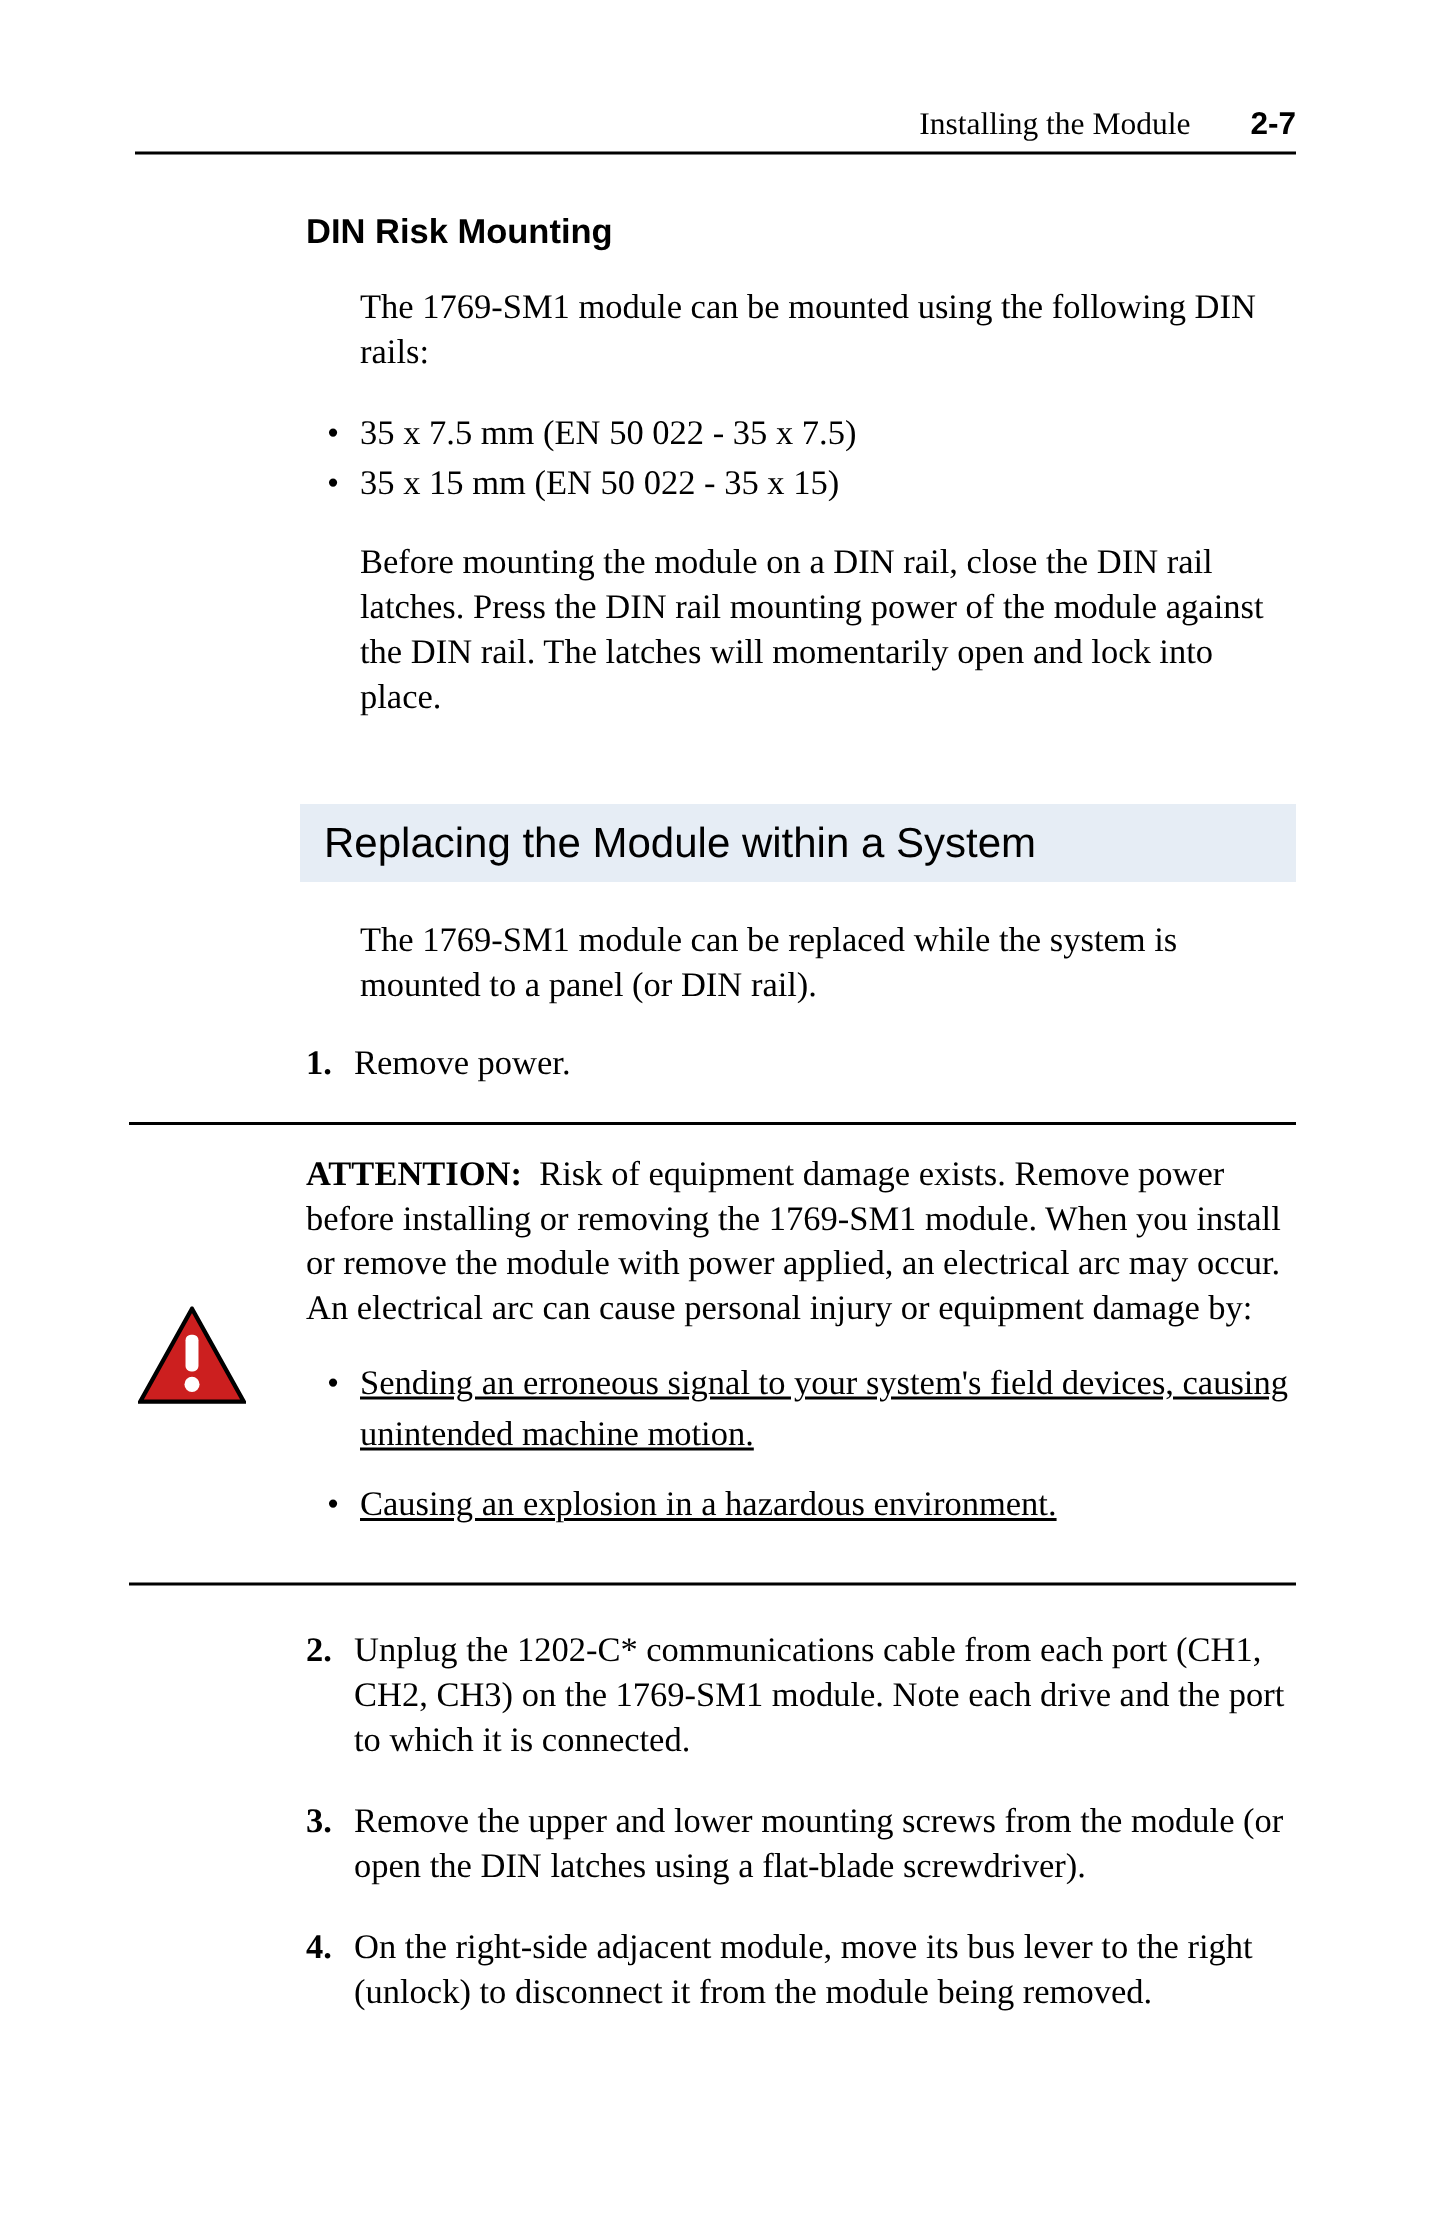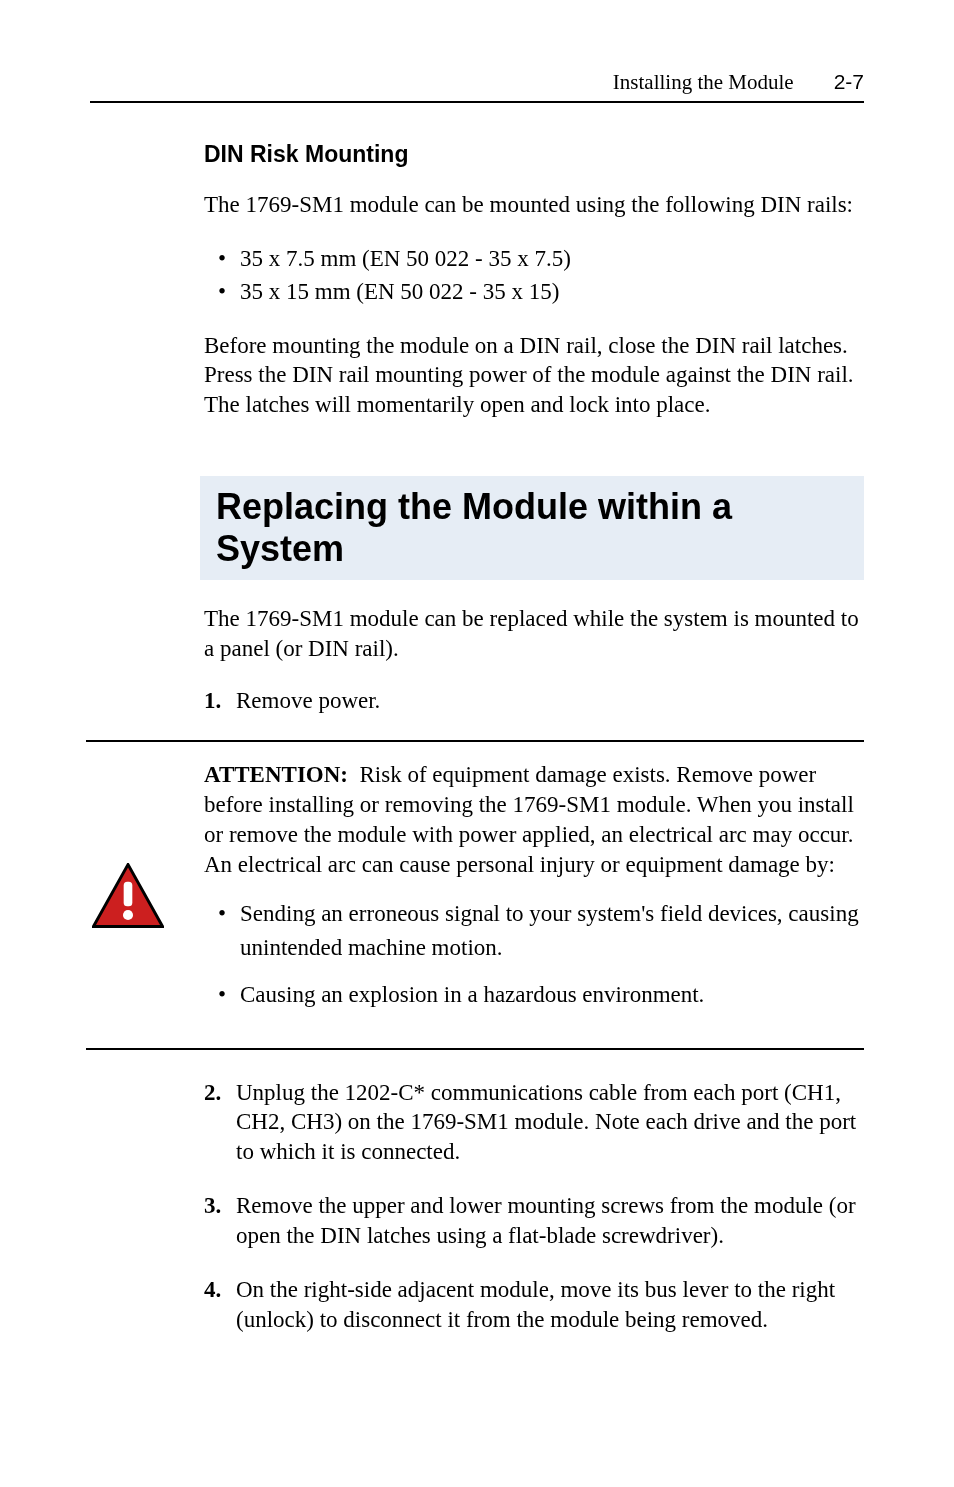--- a/index.html
+++ b/index.html
@@ -12,38 +12,39 @@
   }
   .header-row {
     display: flex;
     justify-content: flex-end;
     align-items: baseline;
     gap: 40px;
     margin-bottom: 6px;
     font-size: 21px;
   }
   .header-title { font-family: "Times New Roman", serif; }
-  .header-page  { font-family: Arial, Helvetica, sans-serif; font-weight: normal; }
+  .header-page  { font-family: Arial, Helvetica, sans-serif; font-weight: bold; }
   .header-rule  {
     border: 0;
     border-top: 2px solid #000;
     margin-bottom: 38px;
   }
   .content { padding-left: 114px; }
   .subhead {
     font-family: Arial, Helvetica, sans-serif;
     font-weight: bold;
     font-size: 23px;
     margin-bottom: 22px;
   }
   .body-text {
     font-family: "Times New Roman", serif;
     font-size: 23px;
     line-height: 1.3;
     margin-bottom: 22px;
+    margin-left: 36px;
   }
   ul.bullets {
     list-style: none;
     padding-left: 36px;
     margin-bottom: 22px;
   }
   ul.bullets li {
     position: relative;
     font-size: 23px;
     line-height: 1.45;
@@ -54,22 +55,22 @@
     left: -22px;
     font-size: 23px;
   }
   .section-band {
     background: #e6edf5;
     padding: 10px 16px 10px 16px;
     margin: 56px 0 24px -4px;
   }
   .section-band h2 {
     font-family: Arial, Helvetica, sans-serif;
-    font-weight: bold;
-    font-size: 36px;
+    font-weight: normal;
+    font-size: 28px;
   }
   ol.steps { list-style: none; padding: 0; margin: 0; }
   ol.steps > li {
     display: flex;
     font-size: 23px;
     line-height: 1.3;
     margin-bottom: 24px;
   }
   ol.steps > li .num {
     font-weight: bold;
@@ -86,21 +87,21 @@
     width: 72px;
     flex: 0 0 72px;
     margin-right: 40px;
     margin-left: 6px;
     padding-top: 6px;
   }
   .callout-body { flex: 1; font-size: 23px; line-height: 1.3; }
   .callout-body .lead { margin-bottom: 18px; }
   .callout-body .lead .attn { font-weight: bold; }
   .callout-body ul.bullets { margin-bottom: 18px; padding-left: 36px; }
-  .callout-body ul.bullets li { margin-bottom: 14px; }
+  .callout-body ul.bullets li { margin-bottom: 14px; text-decoration: underline; }
   .callout-body .trail { margin-bottom: 0; }
 </style>
 </head>
 <body>
 
 <div class="header-row">
   <span class="header-title">Installing the Module</span>
   <span class="header-page">2-7</span>
 </div>
 <hr class="header-rule">

